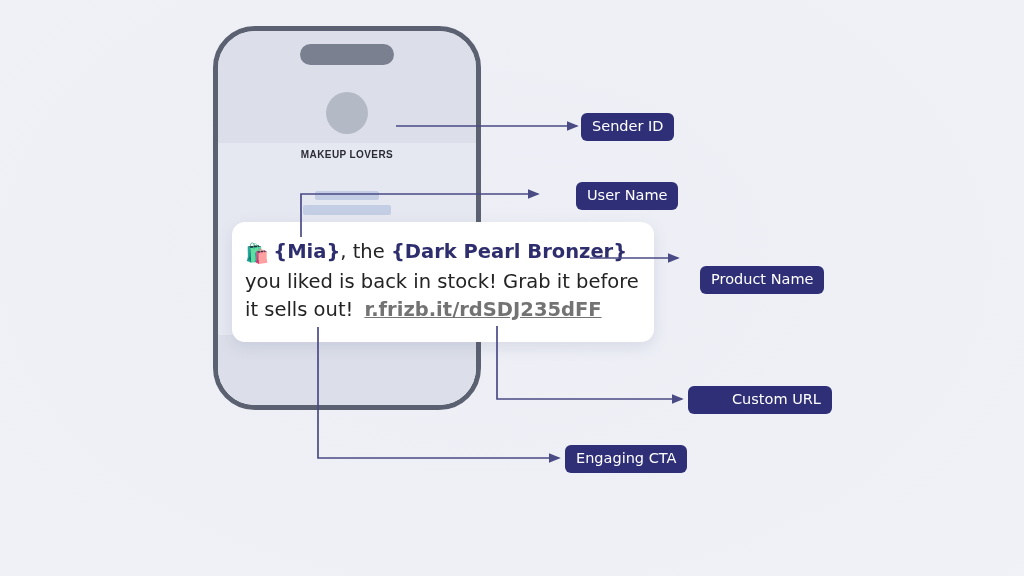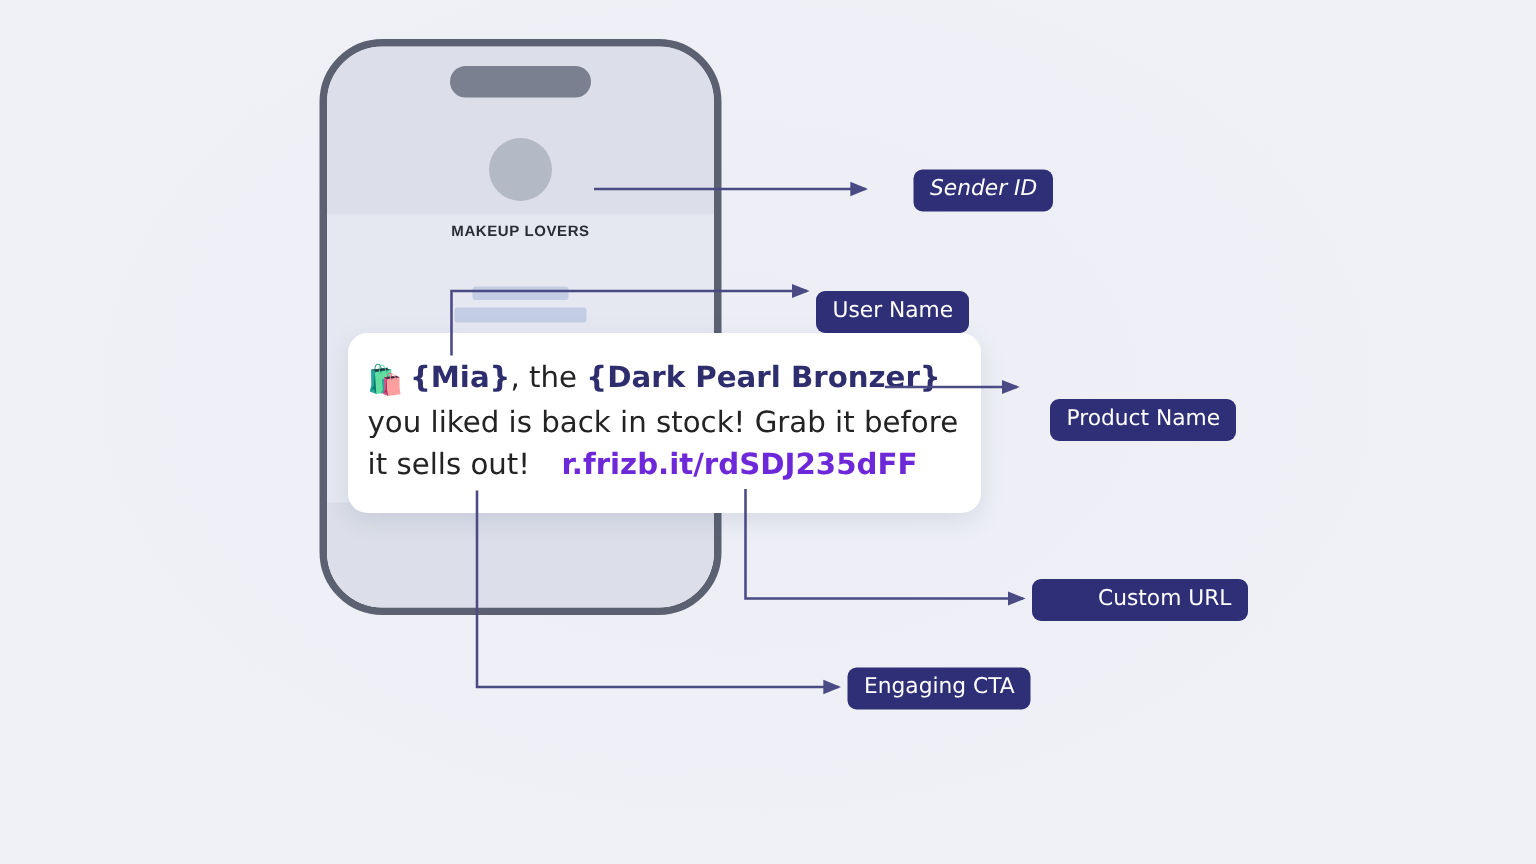--- a/index.html
+++ b/index.html
@@ -154,41 +154,42 @@
   .emoji-bag {
     display: inline-block;
     vertical-align: -2px;
     margin-right: 4px;
   }
   .tok {
     color: #2e2e6e;
     font-weight: bold;
   }
   .url-link {
-    color: #6d28d9;
+    color: #737373;
     font-weight: bold;
-    margin-left: 21px;
+    text-decoration: underline;
+    margin-left: 11px;
   }
 
   
   .badge {
     position: absolute;
     background: #2f2f77;
     color: #ffffff;
     font-family: "DejaVu Sans", sans-serif;
     font-size: 14.5px;
     font-weight: normal;
     padding: 5px 11px 6px 11px;
     border-radius: 6px;
     white-space: nowrap;
     z-index: 8;
     line-height: 17px;
   }
-  .badge-sender  { left: 609px; top: 113px; font-style: italic; }
-  .badge-user    { left: 544px; top: 182px; margin-top: 12px; }
+  .badge-sender  { left: 581px; top: 113px; }
+  .badge-user    { left: 576px; top: 182px; }
   .badge-product { left: 700px; top: 246px; margin-top: 20px; }
   .badge-url     { left: 688px; top: 386px; padding-left: 44px; }
   .badge-cta     { left: 565px; top: 445px; text-align: center; }
 
   
   #connectors {
     position: absolute;
     left: 0; top: 0;
     width: 1024px;
     height: 576px;

